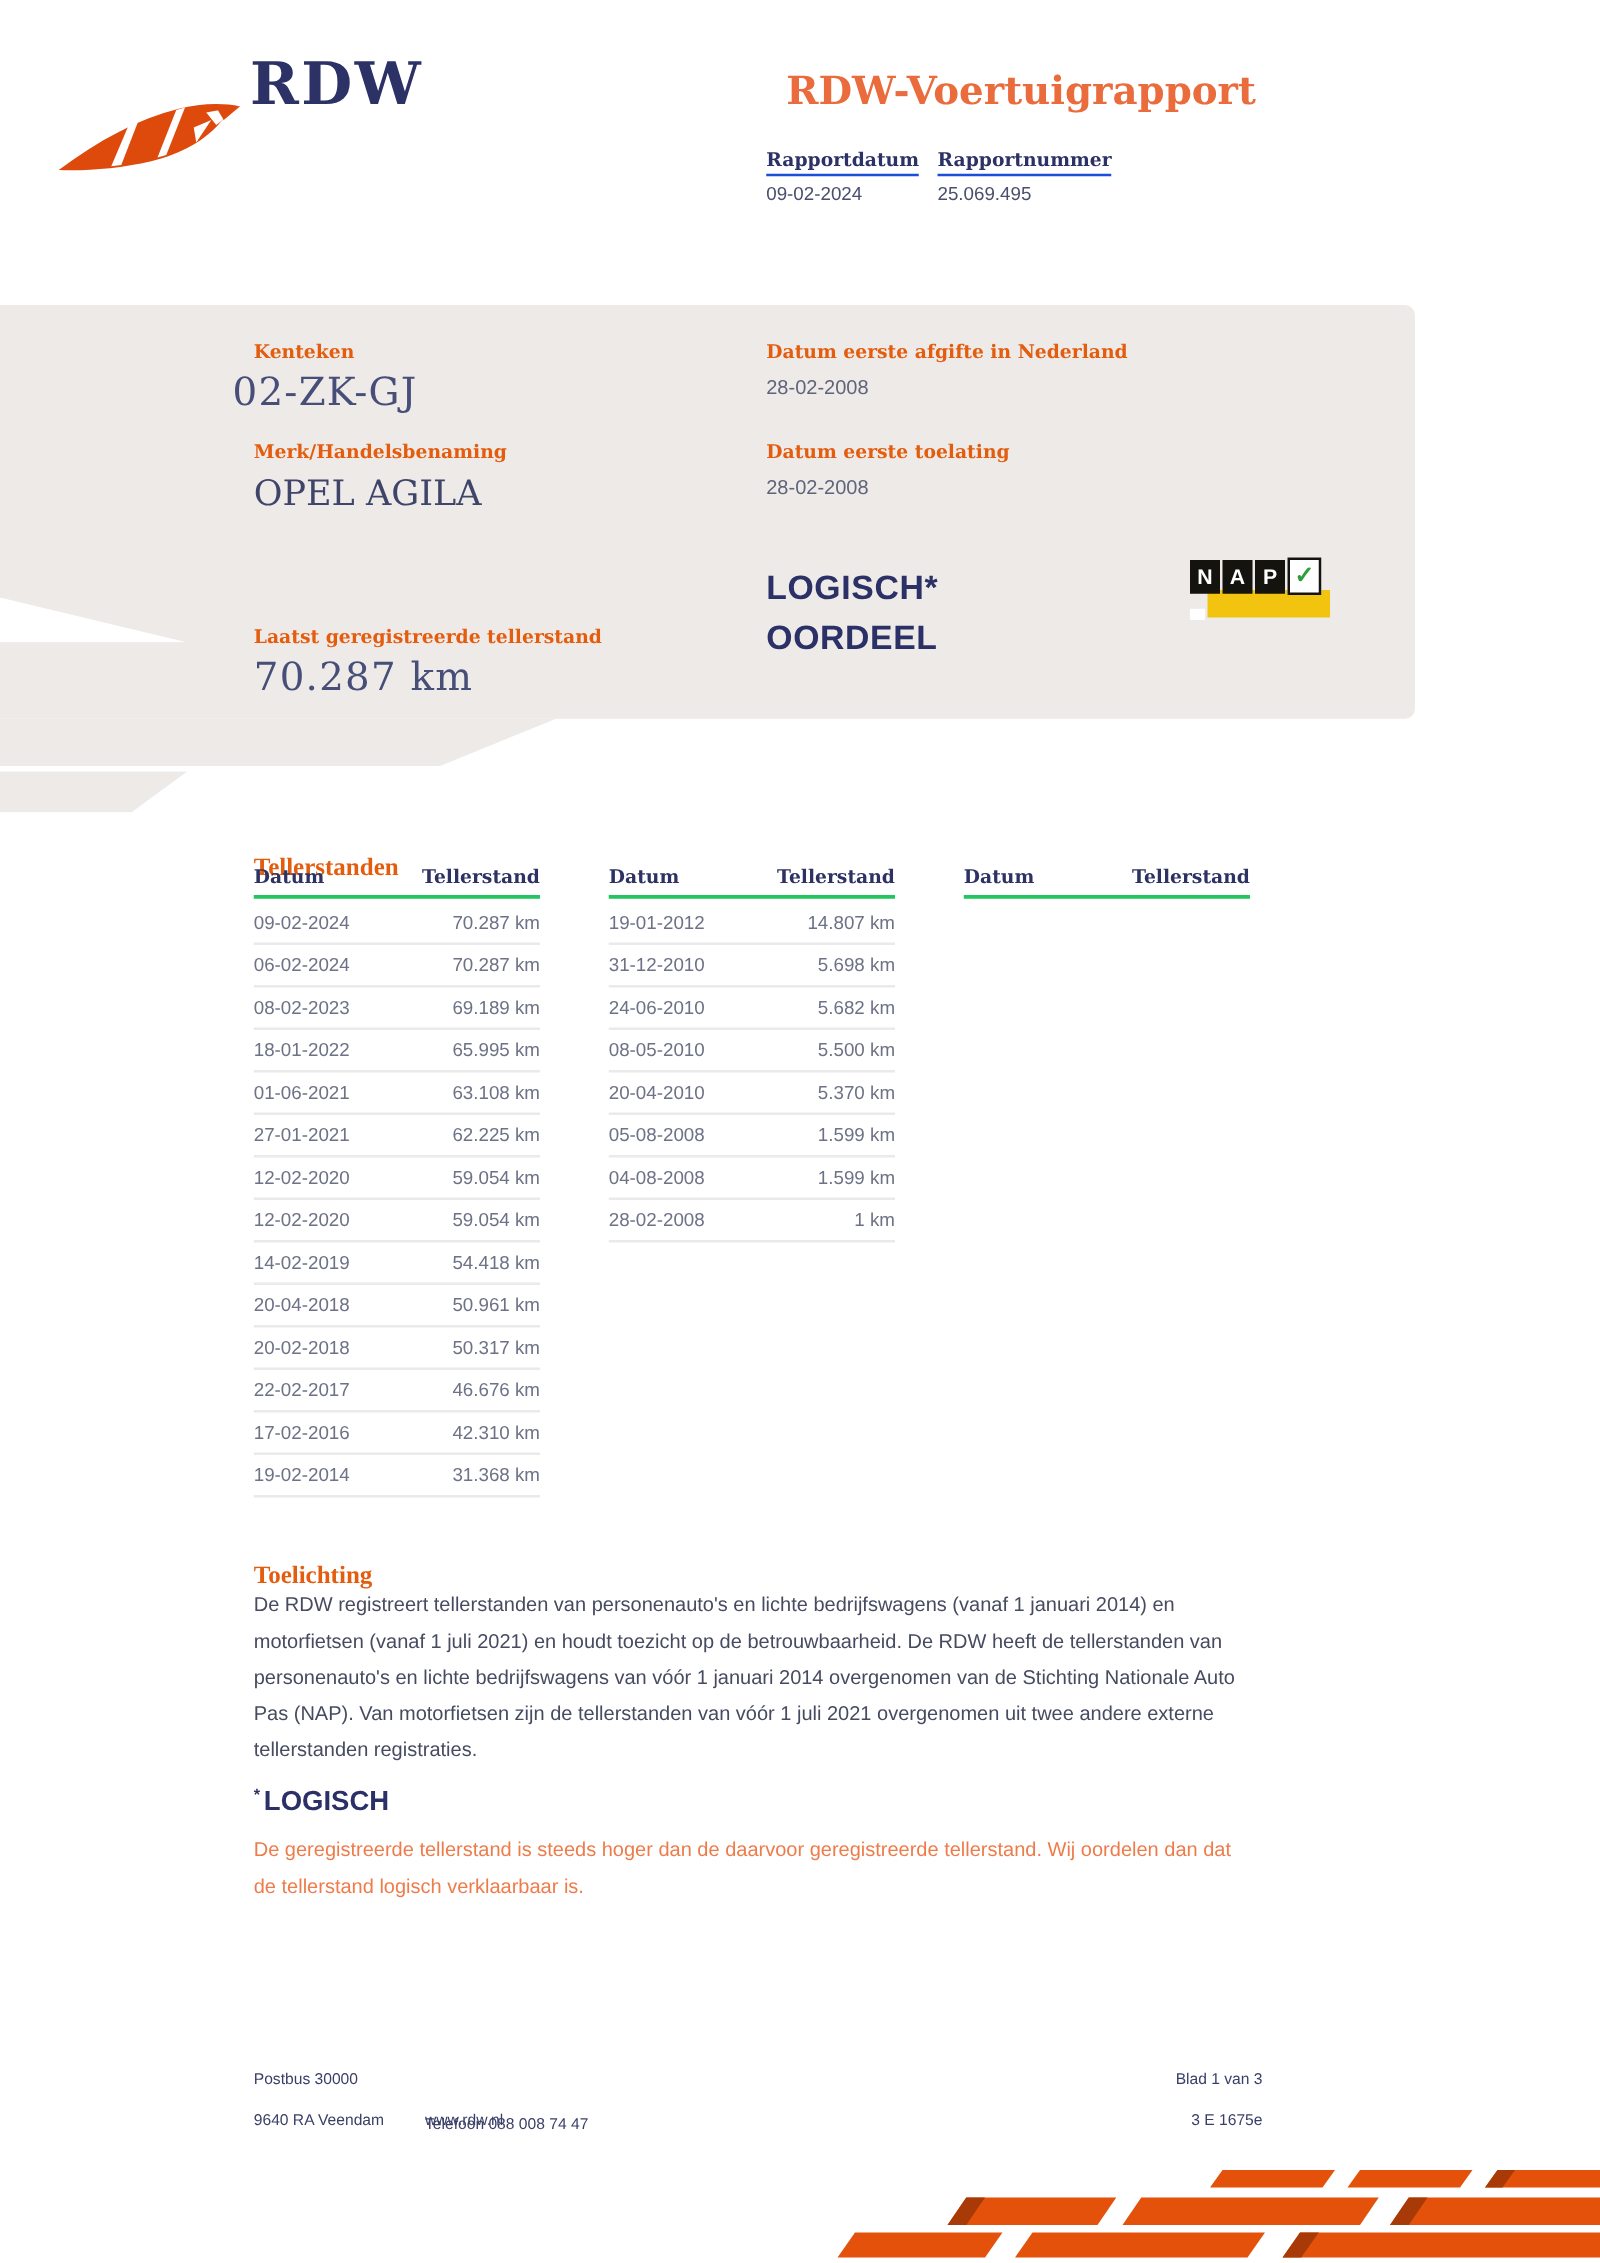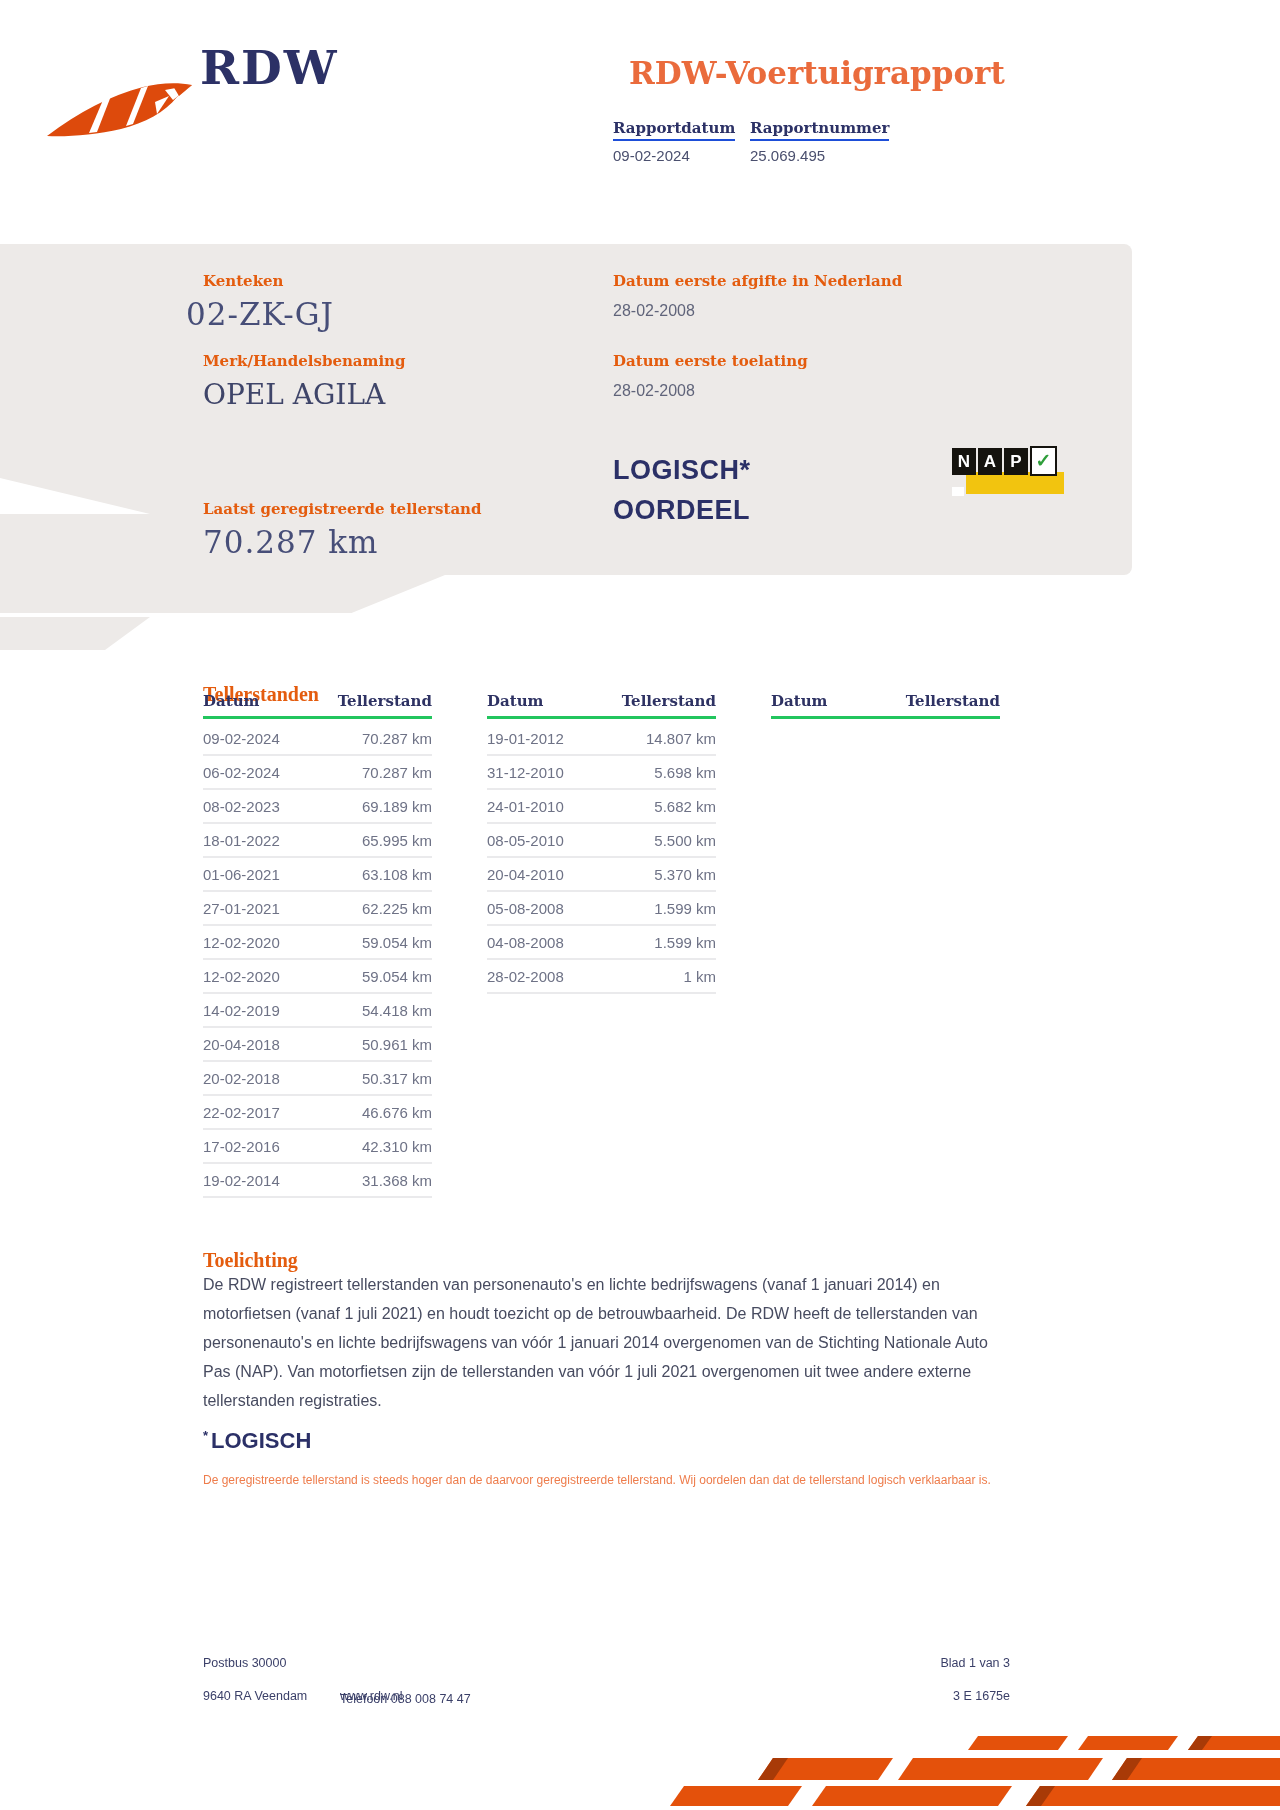--- a/index.html
+++ b/index.html
@@ -48,21 +48,21 @@
          padding-bottom:6px;font-family:"DejaVu Serif",serif;font-weight:bold;
          font-size:15px;color:#2e3263;}
   .trows{margin-top:3px;}
   .trow{display:flex;justify-content:space-between;align-items:center;height:32px;
         border-bottom:2px solid #eaeaec;font-size:15px;color:#6e7286;}
 
   
   .body-text{font-size:16px;line-height:29px;color:#474b60;}
   .logisch-h{font-weight:bold;font-size:22px;color:#2b3067;}
   .logisch-ast{font-size:13px;vertical-align:8px;margin-right:3px;}
-  .orange-text{font-size:12px;line-height:29px;color:#ee7c4b;}
+  .orange-text{font-size:16px;line-height:29px;color:#ee7c4b;}
 
   
   .foot{font-size:12.5px;color:#3a3f68;}
   .foot-right{text-align:right;width:120px;}
 </style>
 </head>
 <body>
 
 <div class="page">
 
@@ -196,21 +196,21 @@
     <div class="trows">
         <div class="trow">
           <span>19-01-2012</span>
           <span>14.807 km</span>
         </div>
         <div class="trow">
           <span>31-12-2010</span>
           <span>5.698 km</span>
         </div>
         <div class="trow">
-          <span>24-01-2010</span>
+          <span>24-06-2010</span>
           <span>5.682 km</span>
         </div>
         <div class="trow">
           <span>08-05-2010</span>
           <span>5.500 km</span>
         </div>
         <div class="trow">
           <span>20-04-2010</span>
           <span>5.370 km</span>
         </div>

